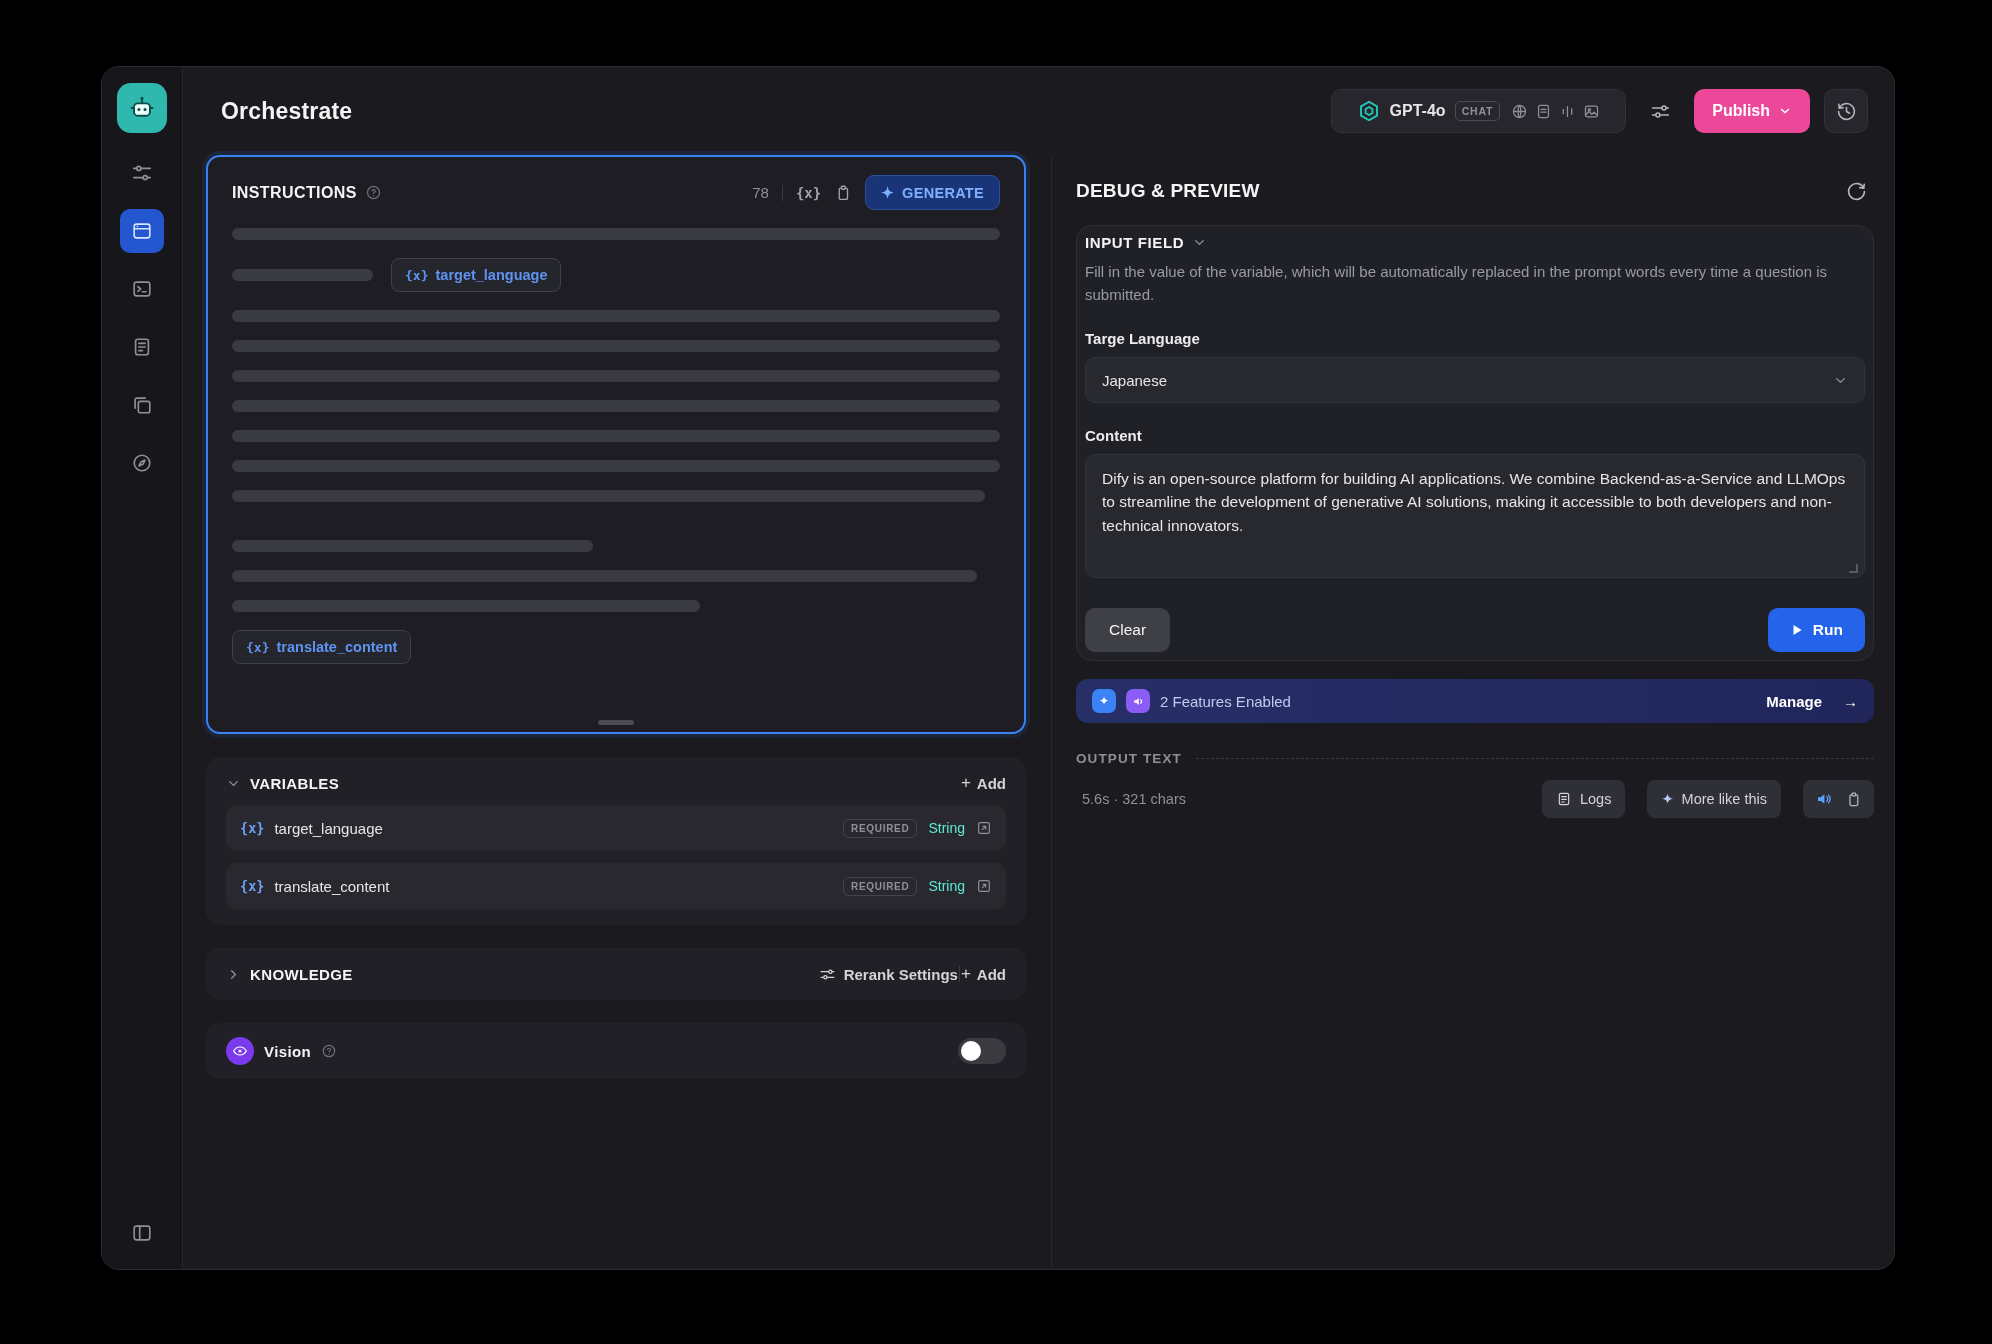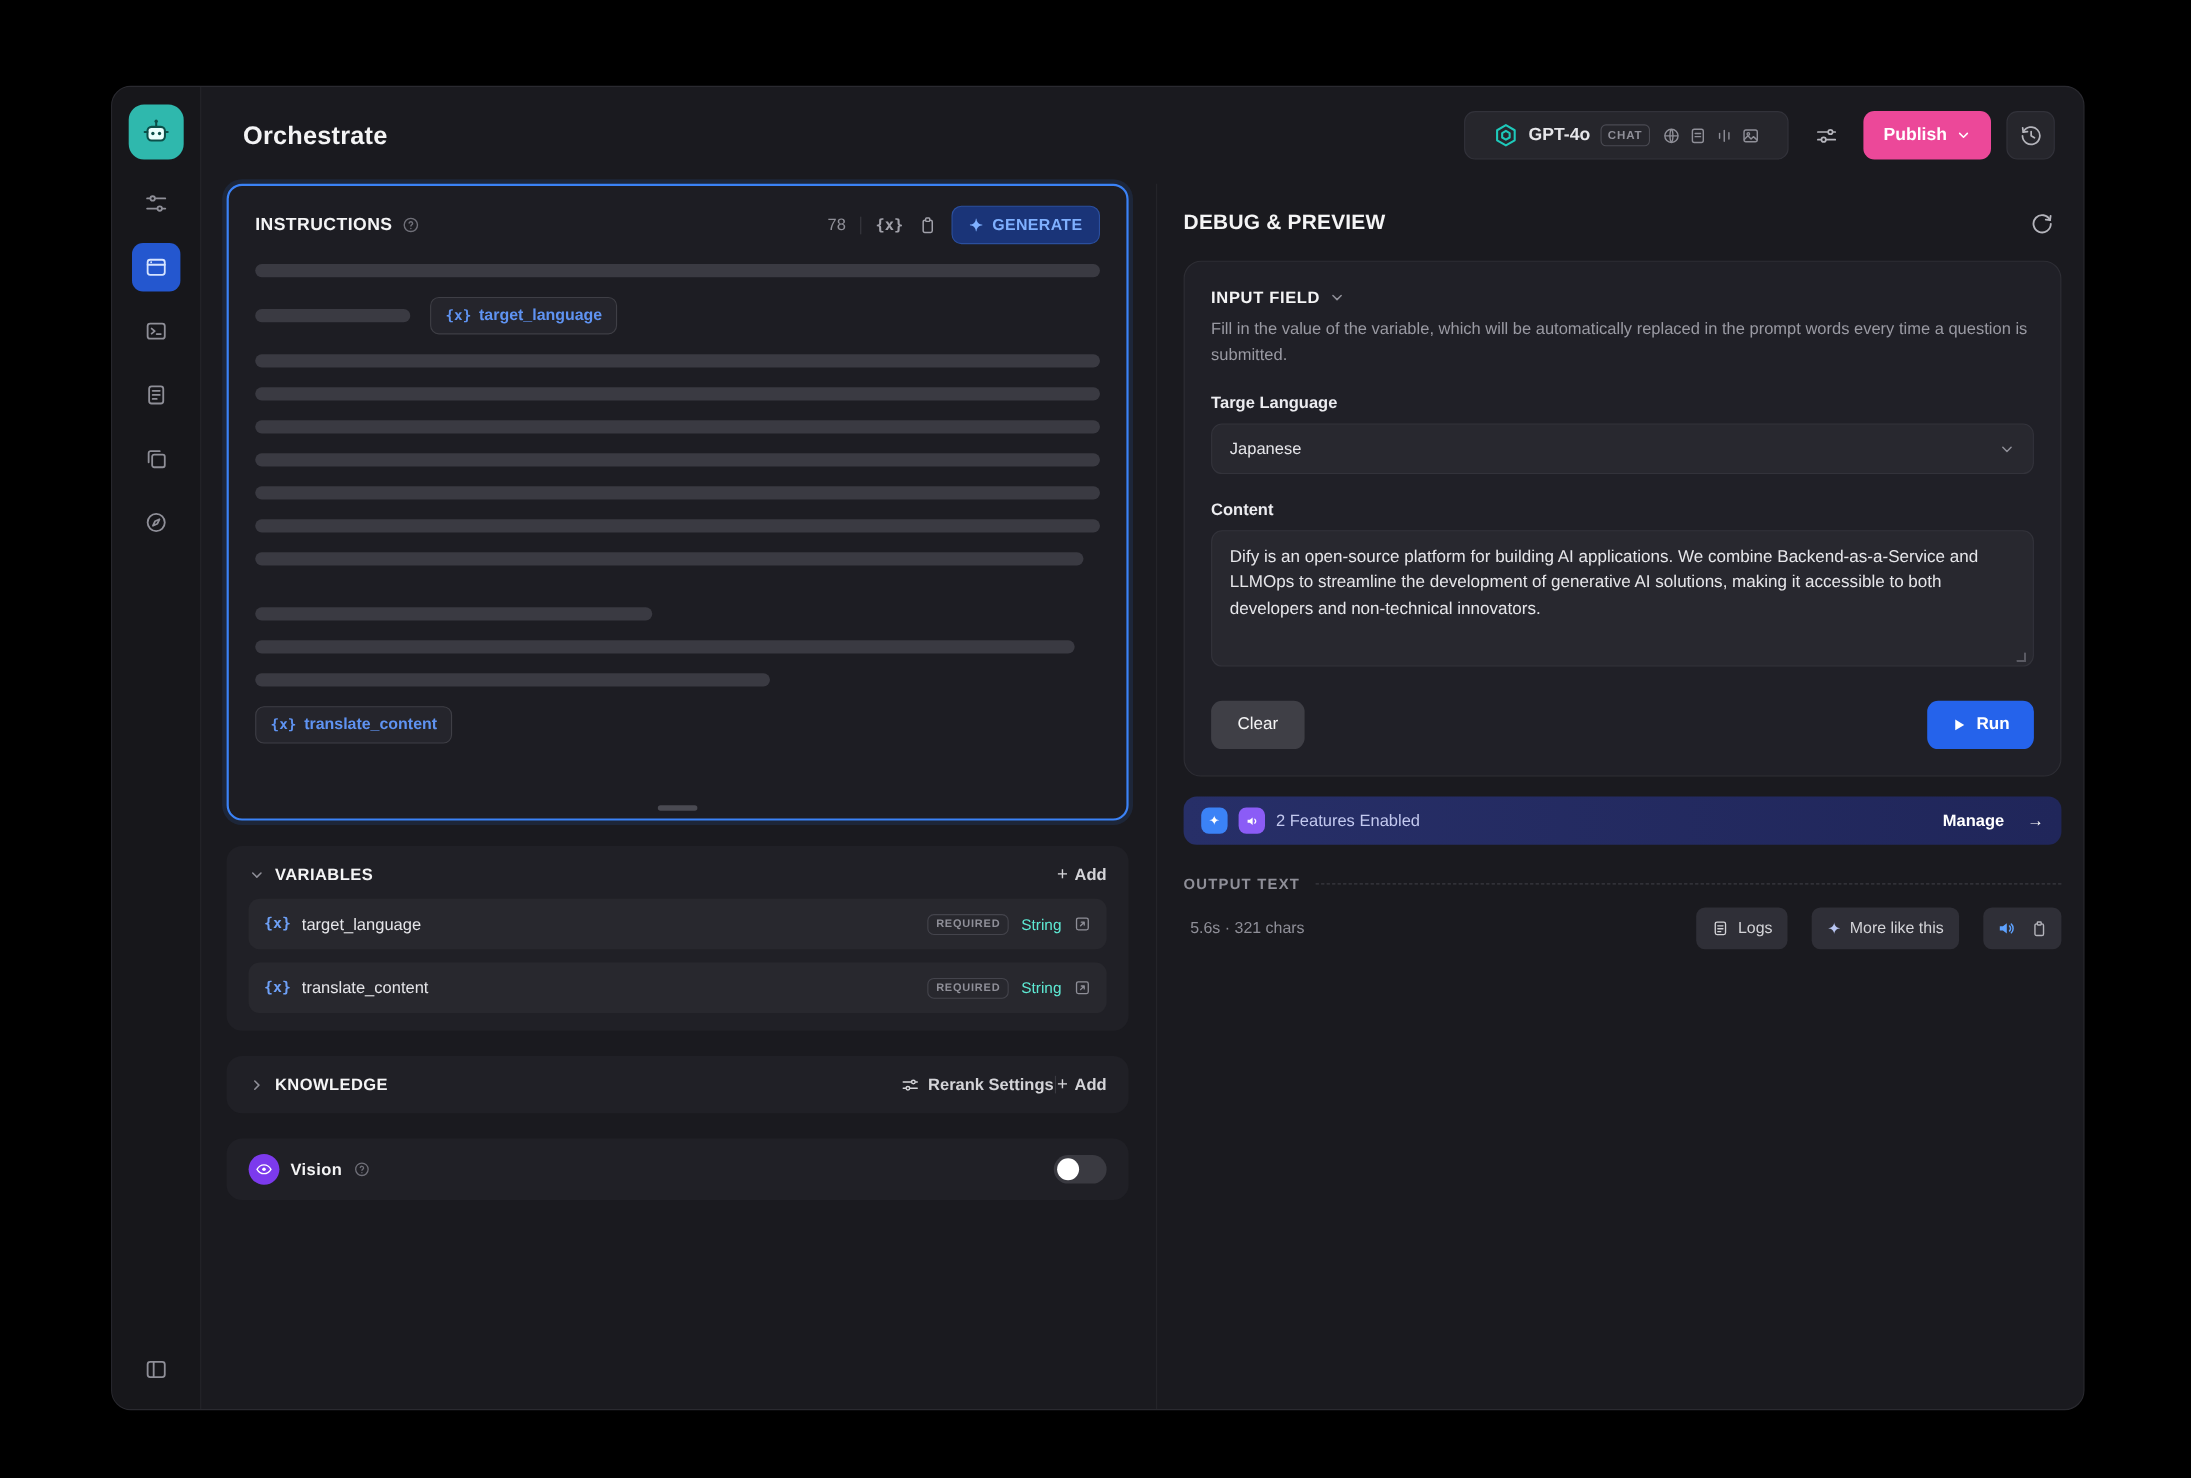--- a/index.html
+++ b/index.html
@@ -1,18 +1,18 @@
 <!DOCTYPE html>
 <html><head>
 <meta charset="utf-8">
 <style>
   * { margin:0; padding:0; box-sizing:border-box; }
   html,body { width:1992px; height:1344px; background:#000; font-family:"Liberation Sans","DejaVu Sans",sans-serif; overflow:hidden; }
   .stage { position:relative; width:1992px; height:1344px; background:#000; }
-  .window { position:absolute; left:101px; top:78px; width:1794px; height:1204px; background:#1a1a1f; border:1px solid #2a2a30; border-radius:18px; display:flex; overflow:hidden; }
+  .window { position:absolute; left:101px; top:66px; width:1794px; height:1204px; background:#1a1a1f; border:1px solid #2a2a30; border-radius:18px; display:flex; overflow:hidden; }
 
   
   .sidebar { width:81px; background:#17171b; border-right:1px solid #26262b; display:flex; flex-direction:column; align-items:center; padding:16px 0 14px; flex:0 0 81px; }
   .app-icon { width:50px; height:50px; border-radius:14px; background:#2fb8ad; display:grid; place-items:center; cursor:pointer; }
   .side-nav { display:flex; flex-direction:column; gap:14px; margin-top:18px; }
   .side-btn { width:44px; height:44px; border:none; background:transparent; border-radius:10px; color:#8f8f98; display:grid; place-items:center; cursor:pointer; }
   .side-btn.active { background:#2457cf; color:#d6e4ff; }
   .side-spacer { flex:1; }
 
   
@@ -70,21 +70,21 @@
   .rerank-btn { display:flex; align-items:center; gap:8px; background:none; border:none; color:#d4d4d8; font-size:15px; font-weight:600; cursor:pointer; }
   .vision-card { display:flex; align-items:center; gap:10px; padding:14px 20px; }
   .vision-icon { width:28px; height:28px; border-radius:50%; background:#7c3aed; display:grid; place-items:center; color:#fff; }
   .toggle { margin-left:auto; width:48px; height:26px; border-radius:13px; background:#3a3a41; position:relative; cursor:pointer; border:none; }
   .toggle .knob { position:absolute; left:3px; top:3px; width:20px; height:20px; border-radius:50%; background:#fff; }
 
   
   .debug-head { margin-top:18px; display:flex; align-items:center; }
   .debug-title { font-size:19px; font-weight:700; color:#f4f4f5; letter-spacing:.2px; }
   .refresh-btn { margin-left:auto; background:none; border:none; color:#b4b4bb; width:36px; height:36px; display:grid; place-items:center; cursor:pointer; }
-  .input-card { margin-top:16px; background:#202027; border:1px solid #2e2e35; border-radius:16px; padding:24px; }
+  .input-card { margin-top:16px; background:#202027; border:1px solid #2e2e35; border-radius:16px; padding:8px; }
   .if-head { display:flex; align-items:center; gap:8px; cursor:pointer; }
   .if-title { font-size:15px; font-weight:700; color:#f4f4f5; letter-spacing:.6px; }
   .if-desc { margin-top:10px; color:#9a9aa3; font-size:15px; line-height:1.5; }
   .field-label { margin-top:24px; font-size:15px; font-weight:600; color:#ececf0; }
   .select { margin-top:10px; height:46px; background:#28282f; border:1px solid #33333b; border-radius:10px; display:flex; align-items:center; padding:0 16px; color:#e6e6ea; font-size:15px; cursor:pointer; }
   .select .chev { margin-left:auto; }
   .textarea-wrap { position:relative; margin-top:10px; }
   .textarea-wrap textarea { width:100%; height:124px; background:#28282f; border:1px solid #33333b; border-radius:10px; padding:12px 16px; color:#e6e6ea; font-size:15.5px; line-height:1.5; font-family:"Liberation Sans","DejaVu Sans",sans-serif; resize:none; outline:none; }
   .corner { position:absolute; right:7px; bottom:9px; width:9px; height:9px; border-right:2px solid #5a5a63; border-bottom:2px solid #5a5a63; border-radius:1px; }
   .btn-row { margin-top:26px; display:flex; align-items:center; justify-content:space-between; }

